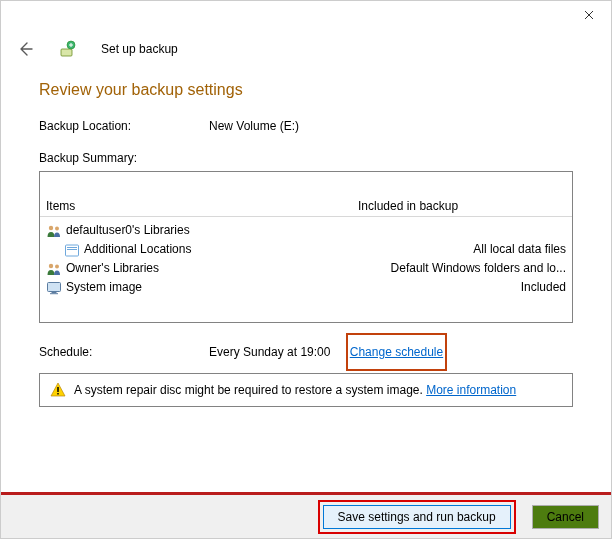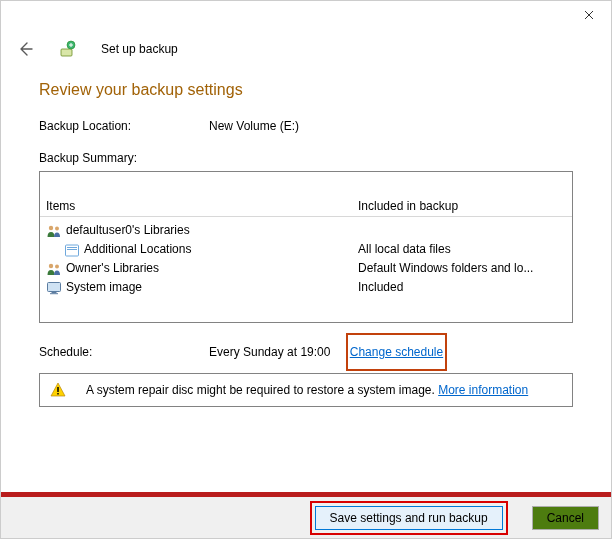--- a/index.html
+++ b/index.html
@@ -71,21 +71,21 @@
   }
   .summary-head {
     display:flex;
     border-bottom: 1px solid #d8d8d8;
     font-size: 12px;
     padding: 3px 6px;
     margin-top: 24px;
   }
   .summary-head .col1 { flex: 0 0 312px; }
   .summary-head .col2 { flex: 1; }
-  .summary-body { padding: 4px 0; }
+  .summary-body { padding: 4px 0; text-align: right; }
   .tree-row {
     display: flex;
     align-items: center;
     font-size: 12px;
     line-height: 19px;
   }
   .tree-row .left { flex: 0 0 318px; display:flex; align-items:center; }
   .tree-row .right { flex: 1; white-space: nowrap; overflow: hidden; text-overflow: ellipsis; padding-right:6px;}
   .indent0 { padding-left: 6px; }
   .indent1 { padding-left: 24px; }
@@ -105,35 +105,35 @@
   .change-sched {
     border: 2px solid #c2410c;
     padding: 10px 2px;
     margin-left: 12px;
   }
   .info-box {
     border: 1px solid #828282;
     padding: 8px 10px;
     display:flex;
     align-items:center;
-    gap: 20px;
+    gap: 8px;
     font-size:12px;
   }
   .warn-icon { width:16px; height:16px; flex-shrink:0;}
   .button-bar {
     position: absolute;
     bottom: 0; left: 0; right: 0;
     height: 46px;
-    border-top: 5px solid #b91c1c;
+    border-top: 3px solid #b91c1c;
     background: #f0f0f0;
     display:flex;
     align-items:center;
     justify-content:flex-end;
     padding: 0 12px;
-    gap: 24px;
+    gap: 16px;
   }
   .btn {
     font-family: inherit;
     font-size: 12px;
     height: 24px;
     padding: 0 14px;
     background: #4d7c0f;
     border: 1px solid #adadad;
     cursor: pointer;
   }

